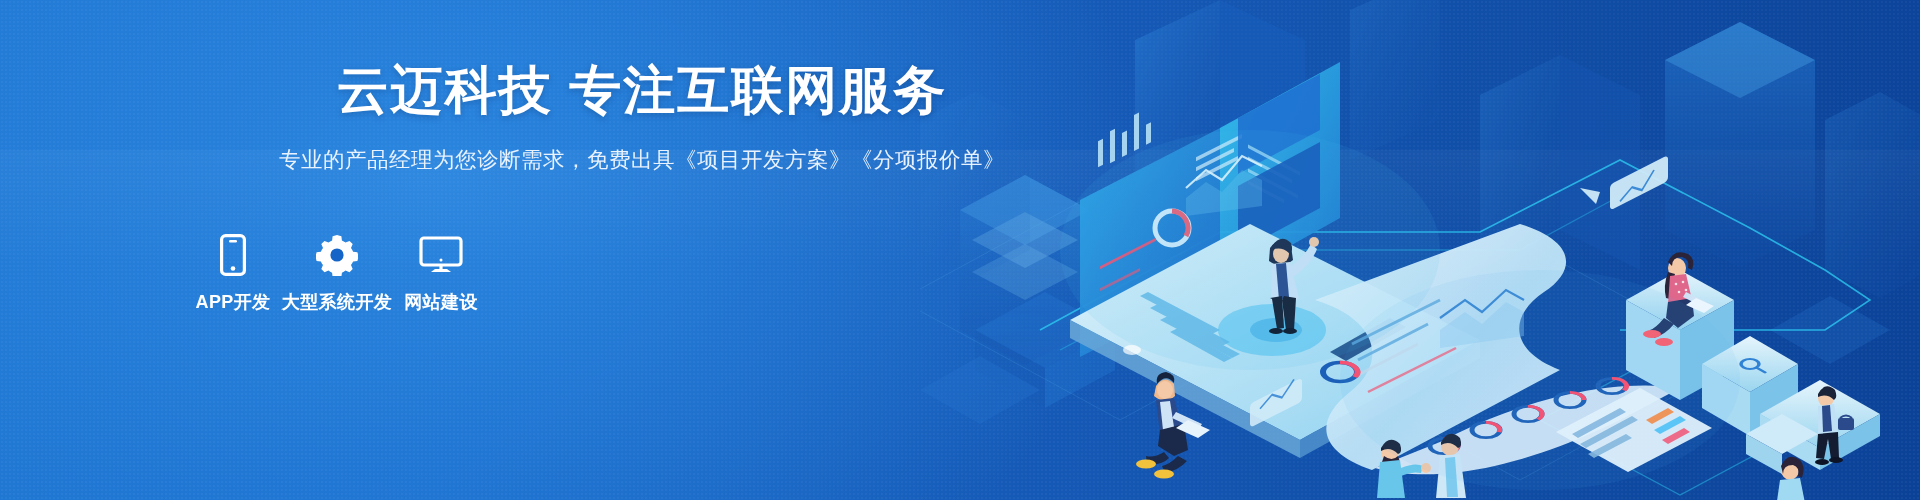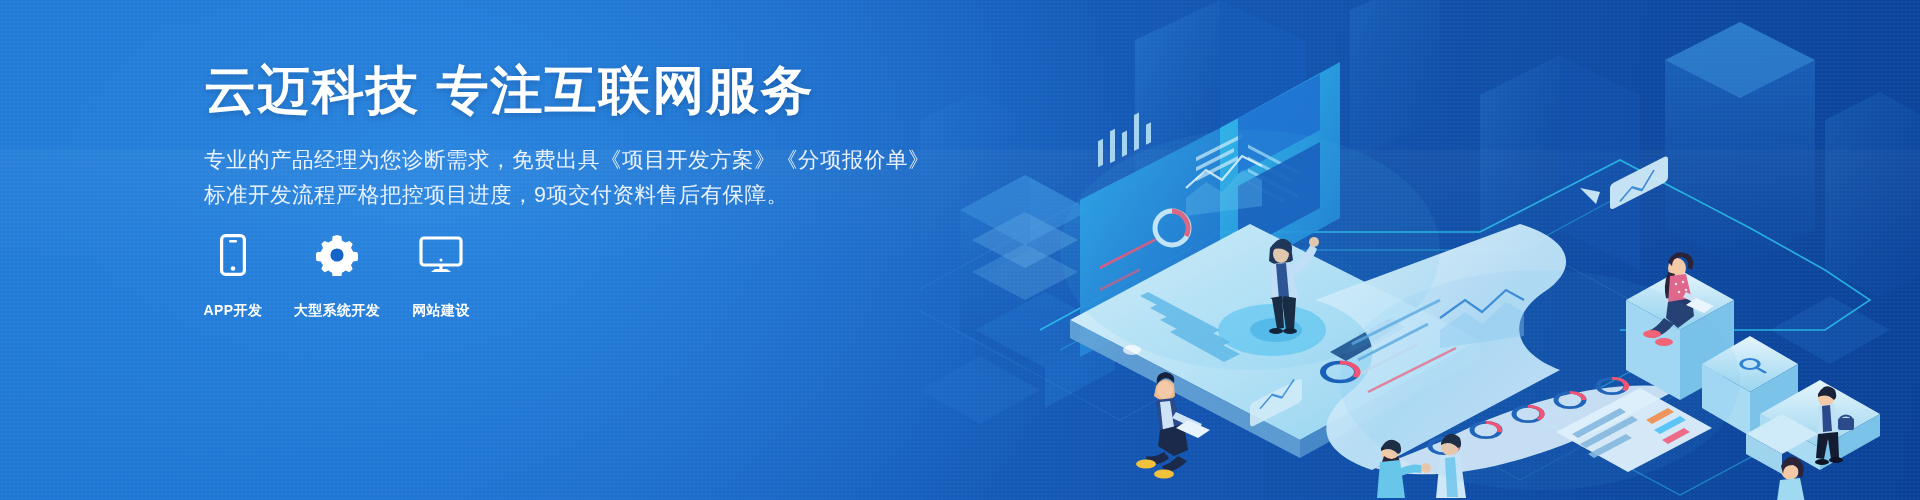--- a/index.html
+++ b/index.html
@@ -31,24 +31,25 @@
   
   .band {
     position:absolute; left:0; right:0; top:150px; height:120px;
     background:linear-gradient(180deg, rgba(255,255,255,0.03), rgba(255,255,255,0.0));
     pointer-events:none;
   }
 
   
   .content {
     position:absolute;
-    left:204px;
+    left:192px;
     top:60px;
     width:900px;
     z-index:6;
+    text-align:center;
   }
   .title {
     font-size:52px;
     font-weight:bold;
     color:#ffffff;
     letter-spacing:2px;
     line-height:1.18;
     white-space:nowrap;
     text-shadow:0 2px 6px rgba(0,30,80,.25);
   }
@@ -79,22 +80,22 @@
     cursor:pointer;
   }
   .service .ico {
     height:46px;
     display:flex;
     align-items:center;
     justify-content:center;
   }
   .service .ico svg { display:block; }
   .service .lbl {
-    margin-top:24px;
-    font-size:14px;
+    margin-top:12px;
+    font-size:18px;
     color:#ffffff;
     font-weight:bold;
     white-space:nowrap;
     letter-spacing:.4px;
   }
 
   
   .illo {
     position:absolute;
     right:0; top:0;
@@ -425,21 +426,20 @@
 
       <ellipse cx="330" cy="250" rx="190" ry="120" fill="#49b6ef" opacity=".10"></ellipse>
       <ellipse cx="620" cy="380" rx="200" ry="110" fill="#49b6ef" opacity=".08"></ellipse>
     </svg>
   </div>
 
   <div class="content">
     <div class="title">云迈科技 专注互联网服务</div>
     <div class="subtitle">
       <div>专业的产品经理为您诊断需求，免费出具《项目开发方案》《分项报价单》</div>
-      <div>标准开发流程严格把控项目进度，9项交付资料售后有保障。</div>
     </div>
   </div>
 
   <div class="services">
 
     <div class="service">
       <span class="ico">
         <svg width="26" height="42" viewBox="0 0 26 42">
           <rect x="1.6" y="1.6" width="22.8" height="38.8" rx="4" ry="4" fill="none" stroke="#ffffff" stroke-width="3.2"></rect>
           <rect x="9" y="6" width="8" height="2.4" rx="1.2" fill="#ffffff"></rect>

